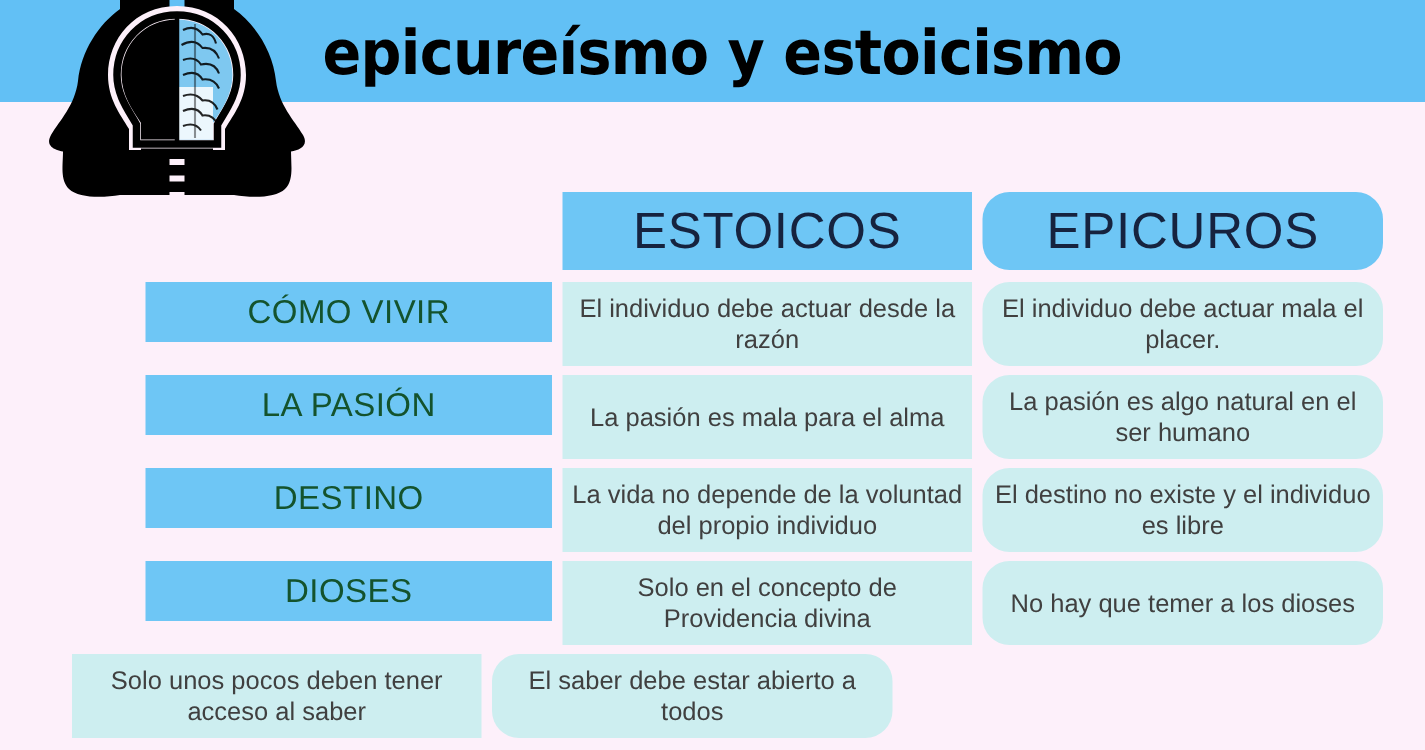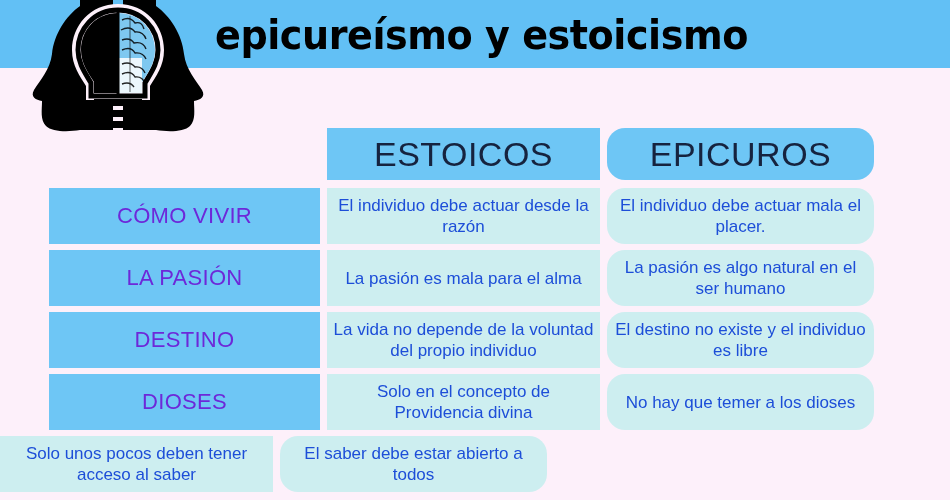--- a/index.html
+++ b/index.html
@@ -55,20 +55,21 @@
   .table {
     position: absolute;
     left: 0;
     top: 128px;
     width: 950px;
   }
   .row {
     display: flex;
     align-items: stretch;
     margin-bottom: 6px;
+    padding-left: 48px;
   }
   .row.header-row { margin-bottom: 8px; }
 
   .cell {
     box-sizing: border-box;
     display: flex;
     align-items: center;
     justify-content: center;
     text-align: center;
   }
@@ -84,41 +85,41 @@
     margin-right: 7px;
   }
   .col-body.last {
     width: 267px;
     margin-right: 0;
     border-radius: 18px;
   }
 
   .label-cell {
     background: #6ec6f5;
-    height: 56px;
-    color: #6d28d9;
+    height: 40px;
+    color: #14532d;
     font-size: 22px;
     letter-spacing: 0.3px;
     font-weight: 400;
   }
 
   .head-cell {
     background: #6ec6f5;
     height: 52px;
     color: #16233f;
     font-size: 34px;
     letter-spacing: 0.5px;
     font-weight: 400;
   }
   .head-cell.spacer { background: transparent; }
 
   .body-cell {
     background: #cdeef0;
     height: 56px;
-    color: #1d4ed8;
+    color: #404040;
     font-size: 17px;
     line-height: 21px;
     padding: 2px 4px;
     justify-content: center;
   }
 
   .cell-text { display: block; width: 100%; }
 </style>
 </head>
 <body>

